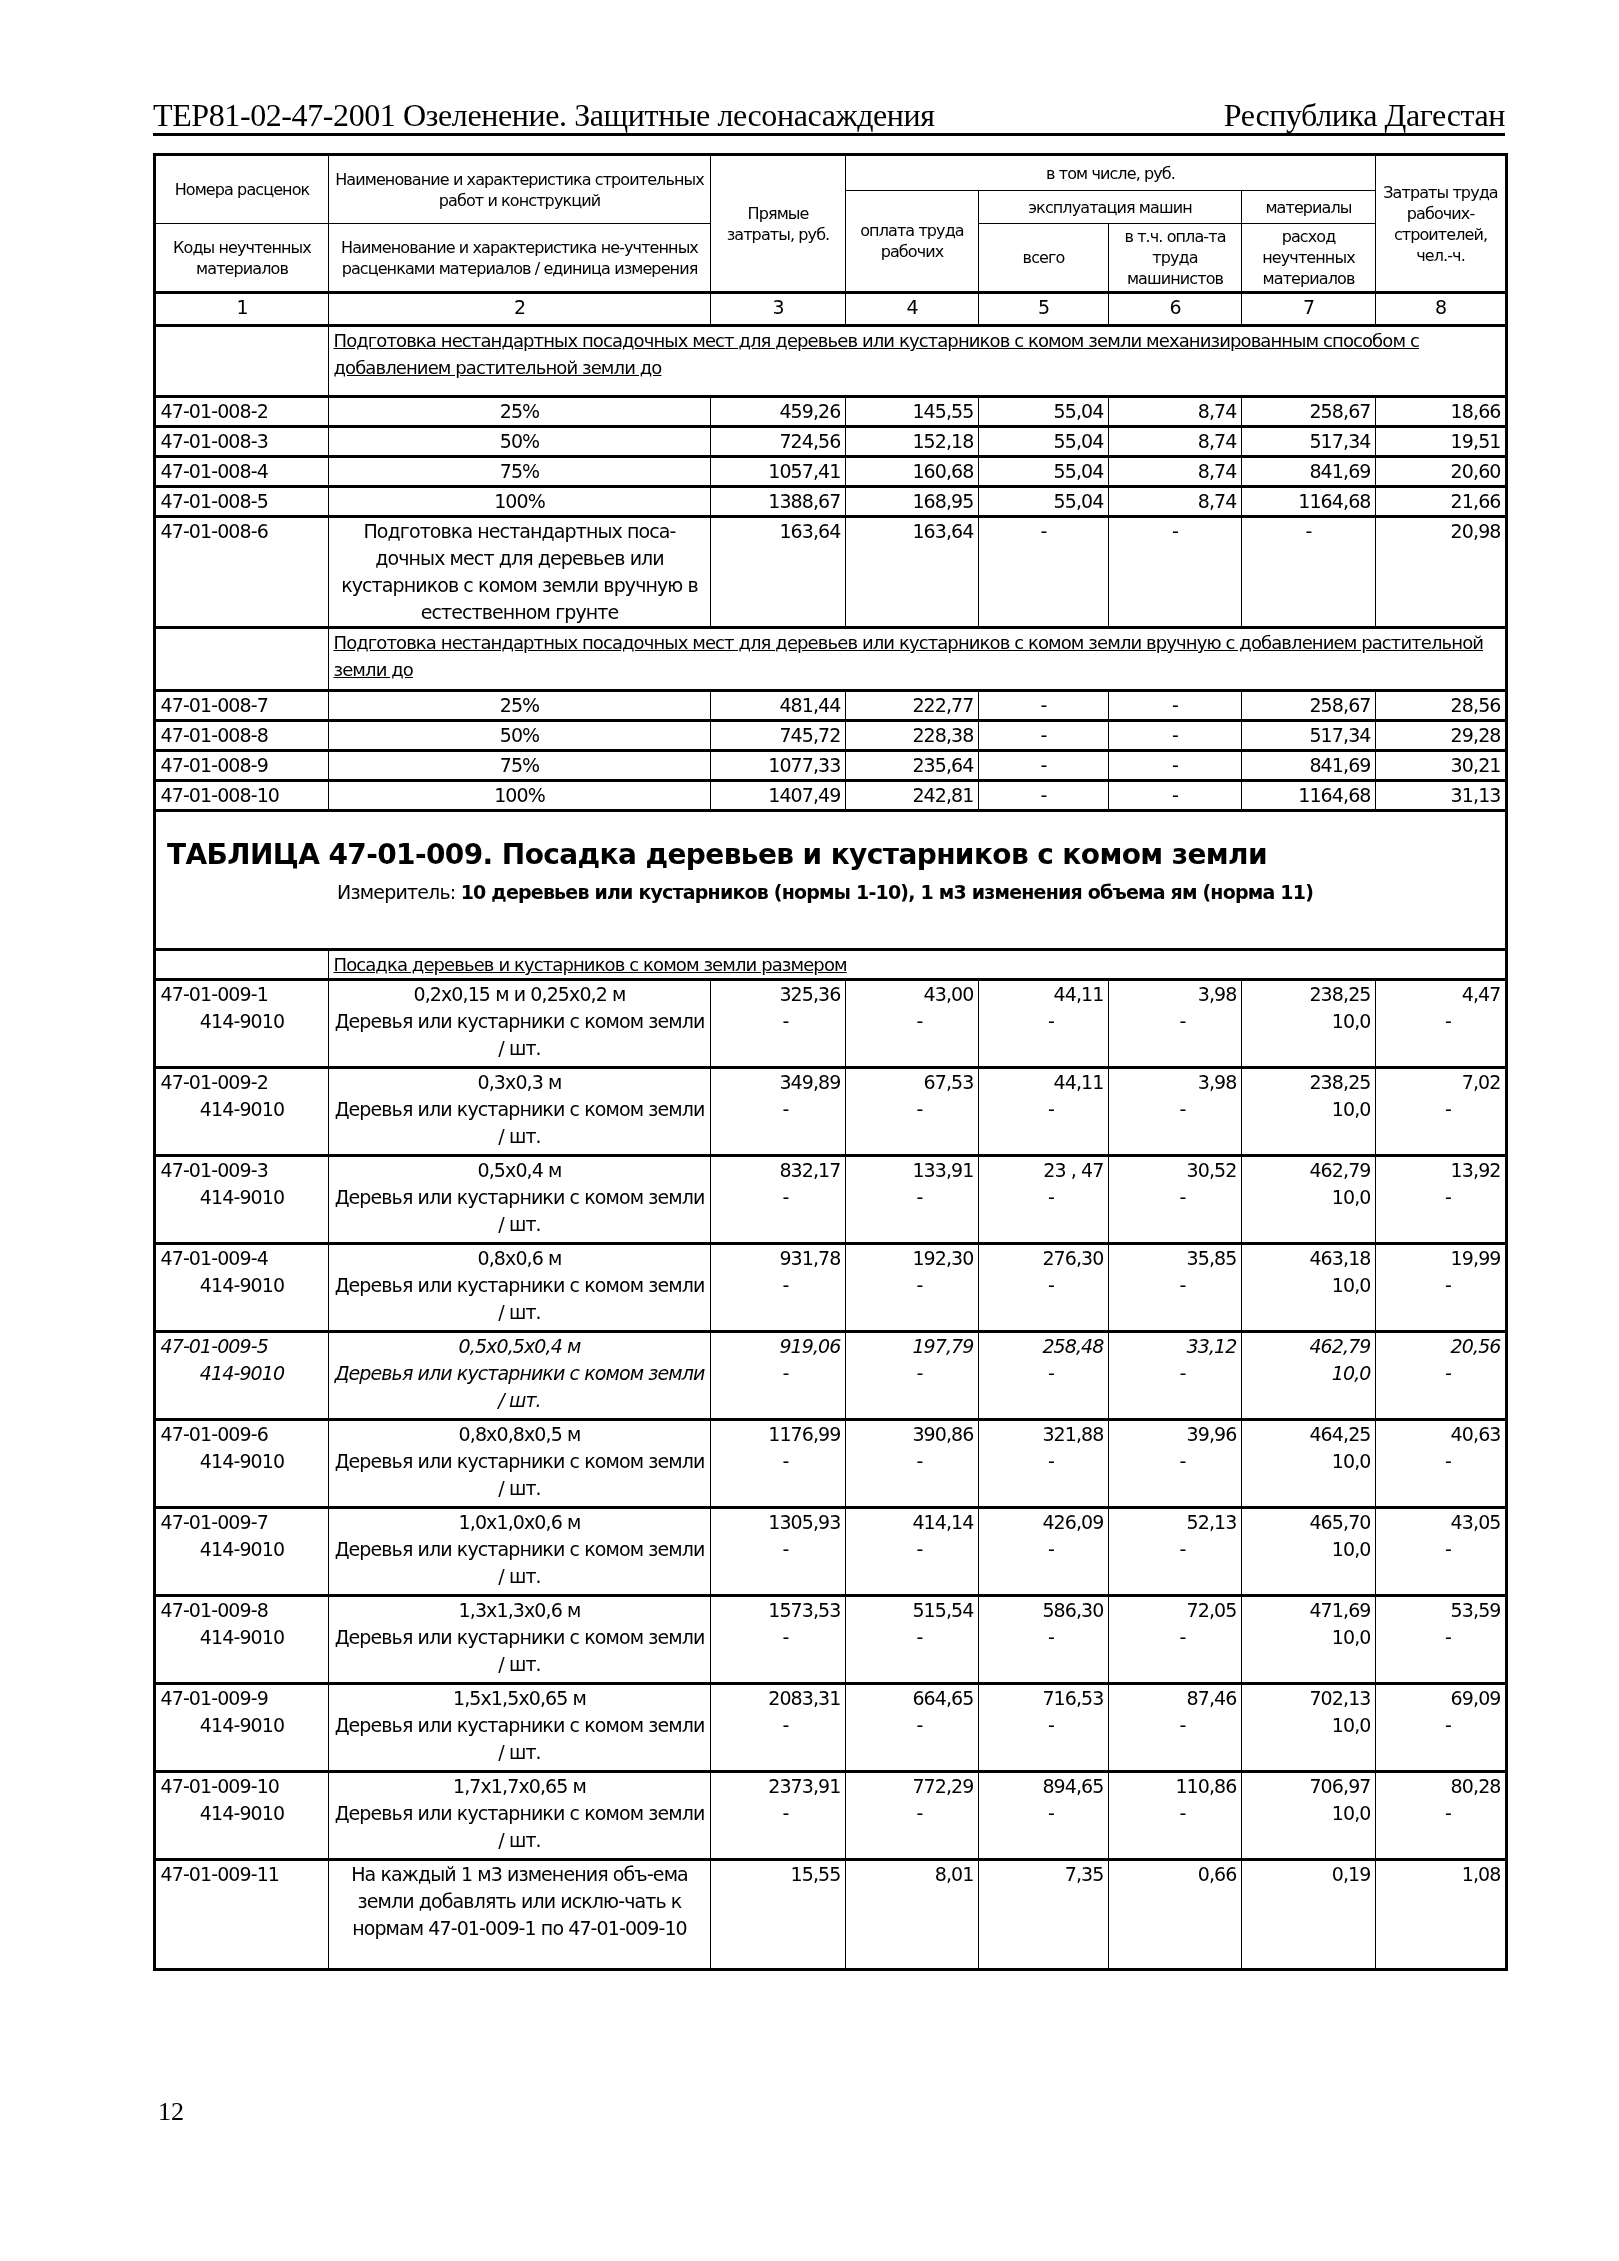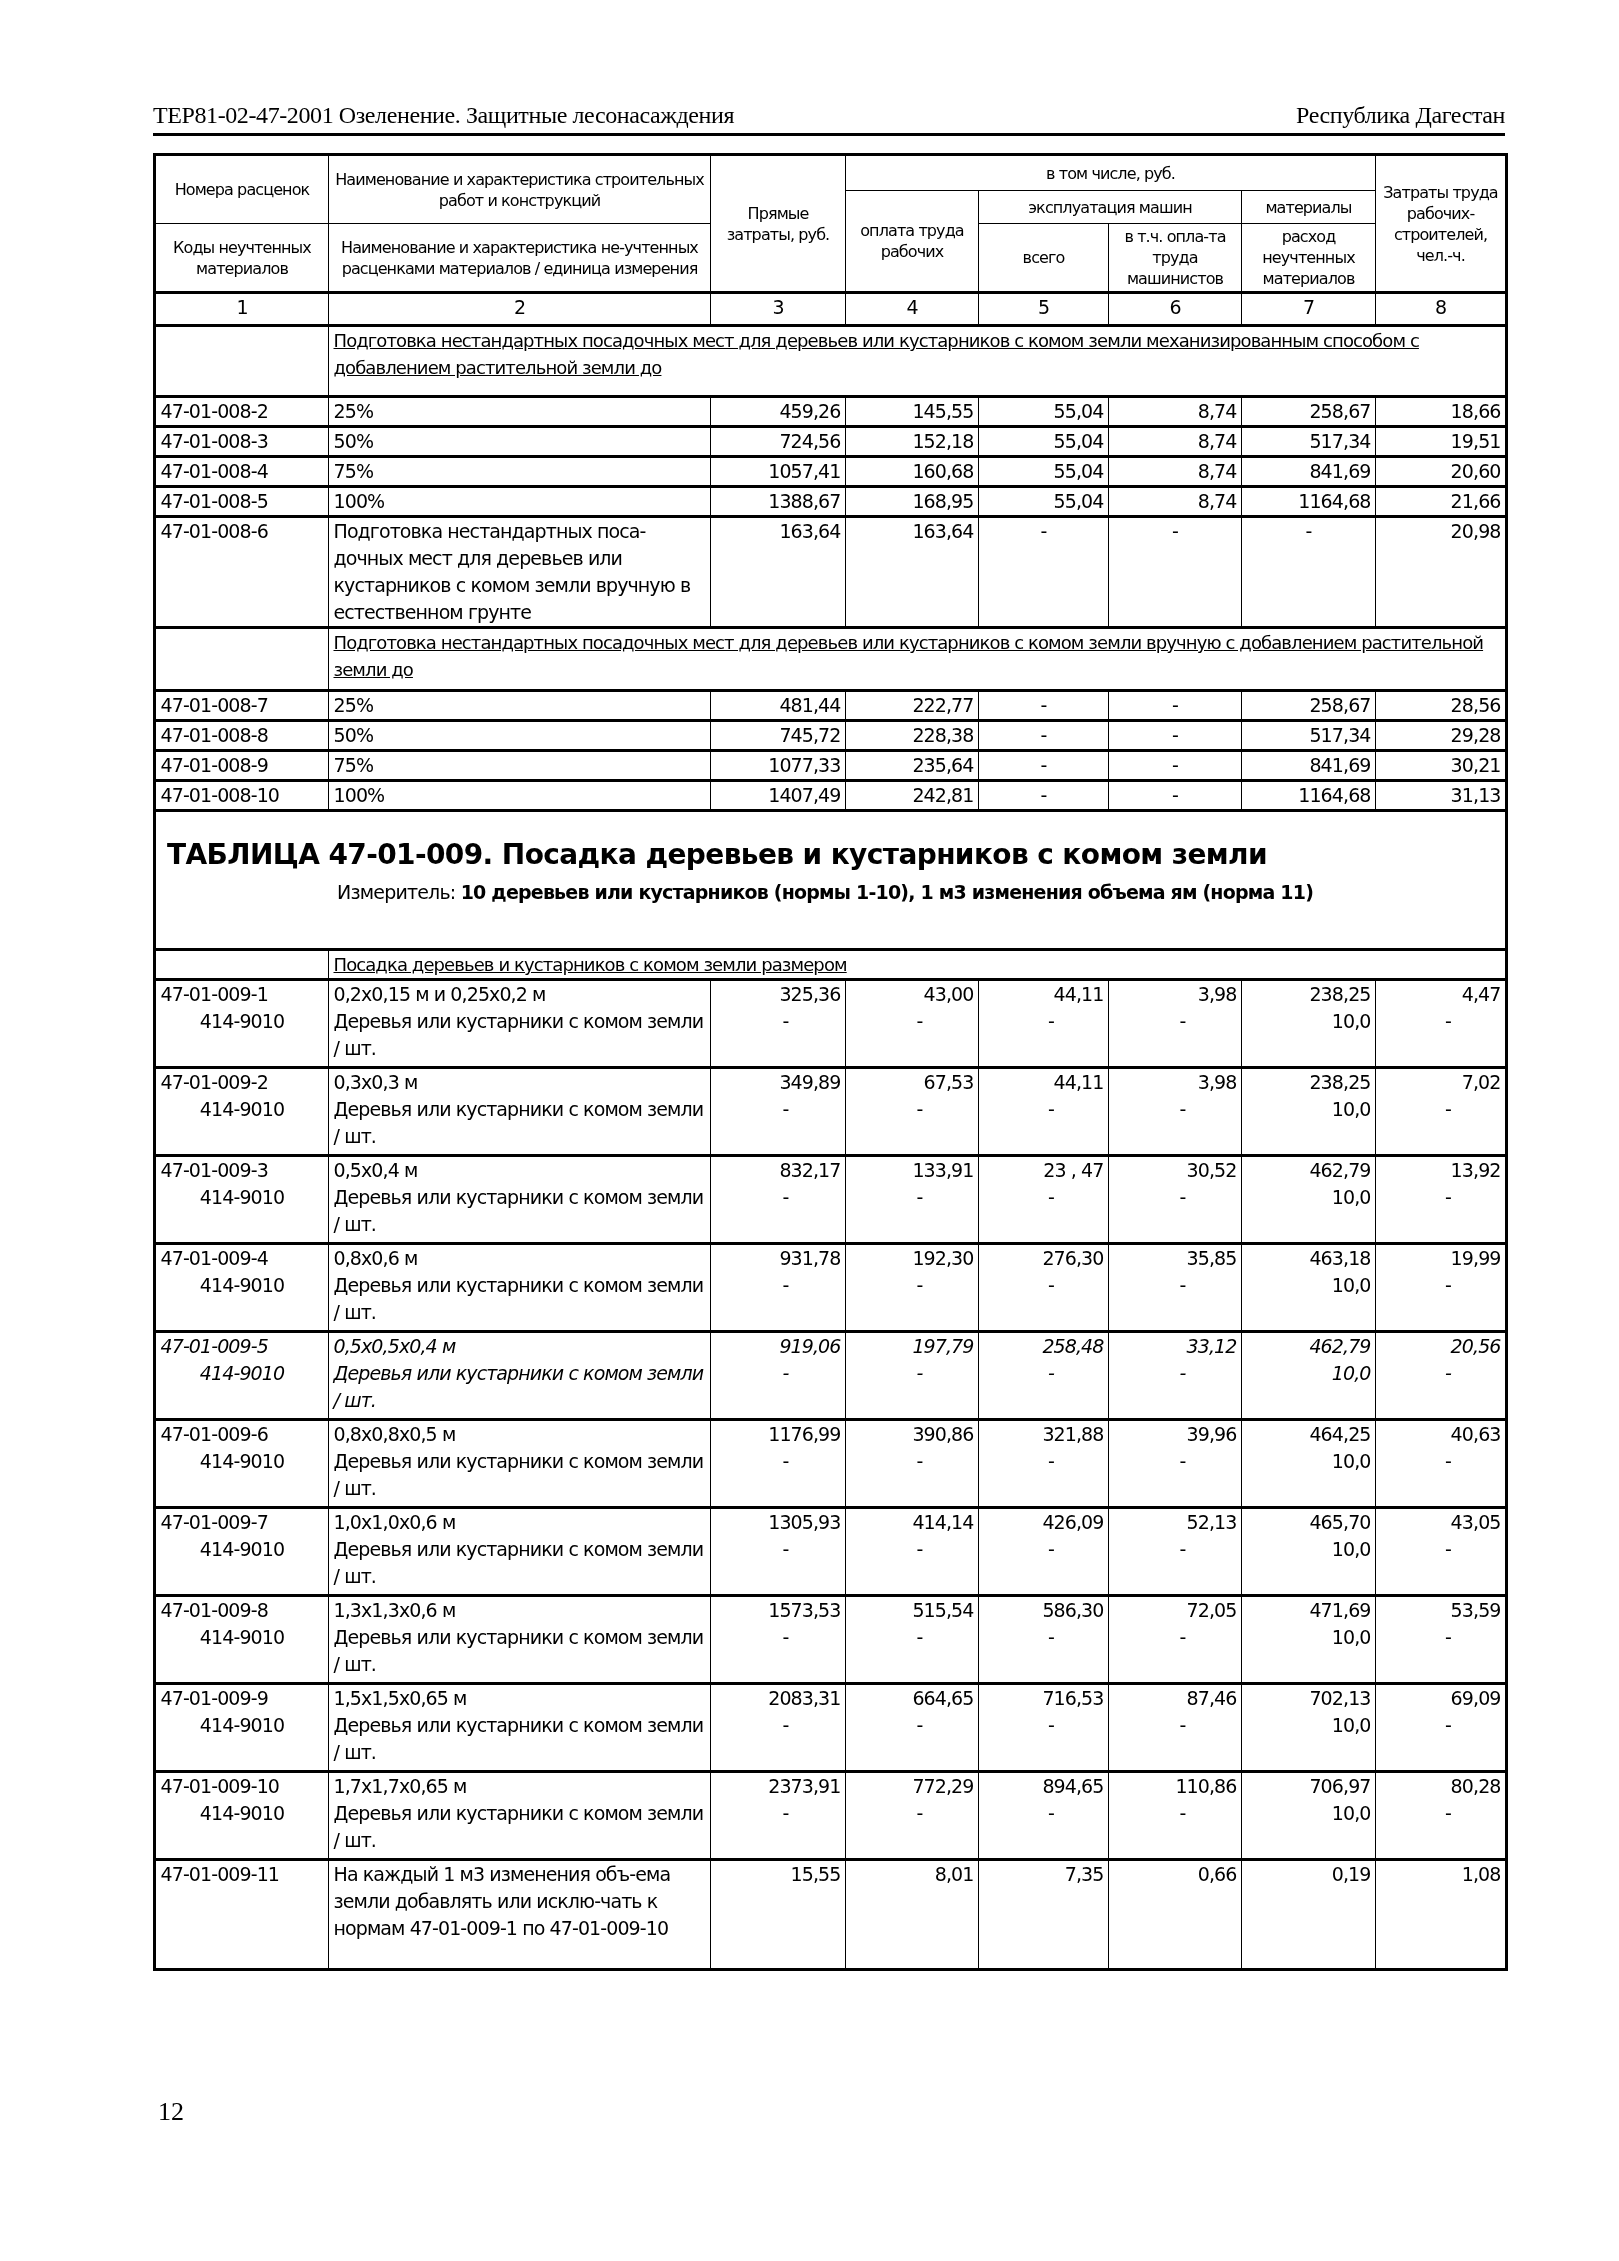--- a/index.html
+++ b/index.html
@@ -1,19 +1,19 @@
 <!DOCTYPE html>
 <html style="font-size:12px"><head>
 <meta charset="utf-8">
 <style>
   html, body { margin: 0; padding: 0; background: #ffffff; }
   body { width: 1620px; height: 2261px; position: relative; overflow: hidden; color: #000; }
   .page-header {
     position: absolute; left: 153px; top: 98px; width: 1352px; height: 35px;
-    font-family: "Liberation Serif", serif; font-size: 24px; line-height: 35px;
+    font-family: "Liberation Serif", serif; font-size: 32px; line-height: 35px;
     border-bottom: 3px solid #000;
   }
   .page-header .left { position: absolute; left: 0; top: 0; letter-spacing: -0.4px; }
   .page-header .right { position: absolute; right: 0; top: 0; letter-spacing: -0.4px; }
   table.doc {
     position: absolute; left: 153px; top: 153px;
     border-collapse: collapse; table-layout: fixed; width: 1352px;
     font-family: "DejaVu Sans", sans-serif; font-size: 19px; letter-spacing: -0.9px;
     border: 3px solid #000;
   }
@@ -29,21 +29,21 @@
   td.dash { text-align: center; }
   td.grp {
     font-weight: bold; font-size: 18px; line-height: 26px; padding-left: 0; vertical-align: bottom;
     border-left: none; border-right: none; text-decoration: underline;
   }
   tr.grp-row td { border-left-color: #000; }
   .title-cell { padding: 8px !important; vertical-align: top !important; }
   .tbl-title { font-family: "DejaVu Sans", sans-serif; font-weight: bold; font-size: 28px; letter-spacing: -0.6px; margin: 16.6px 0 0 3px; line-height: 36px; }
   .tbl-measure { font-size: 19px; line-height: 26px; margin: 6px 0 4.5px 173px; width: 1093px; letter-spacing: -0.8px; }
   .tbl-measure b { font-weight: bold; }
-  .desc { line-height: 27px; white-space: normal; }
+  .desc { line-height: 27px; white-space: normal; text-align: center; }
   .page-number {
     position: absolute; left: 158px; top: 2097px;
     font-family: "Liberation Serif", serif; font-size: 26px; text-align: right;
   }
 </style>
 </head>
 <body>
 
 <div class="page-header">
   <span class="left">ТЕР81-02-47-2001 Озеленение. Защитные лесонасаждения</span>

